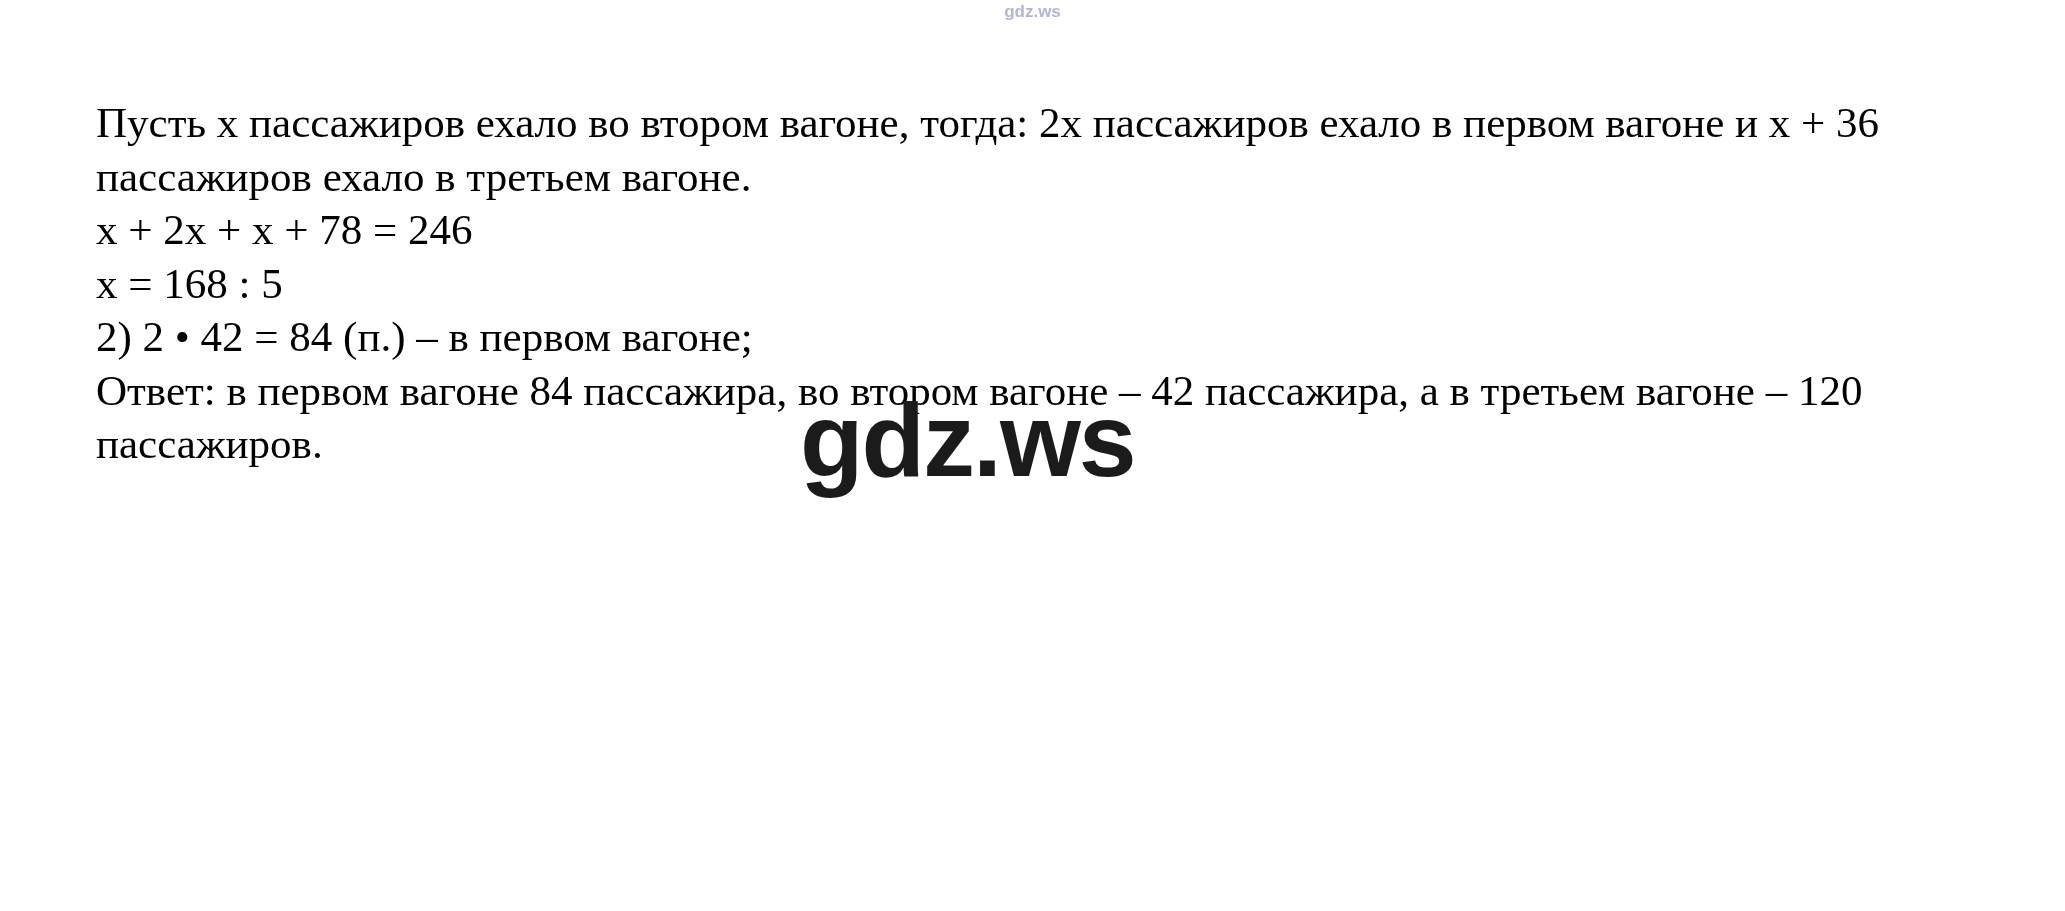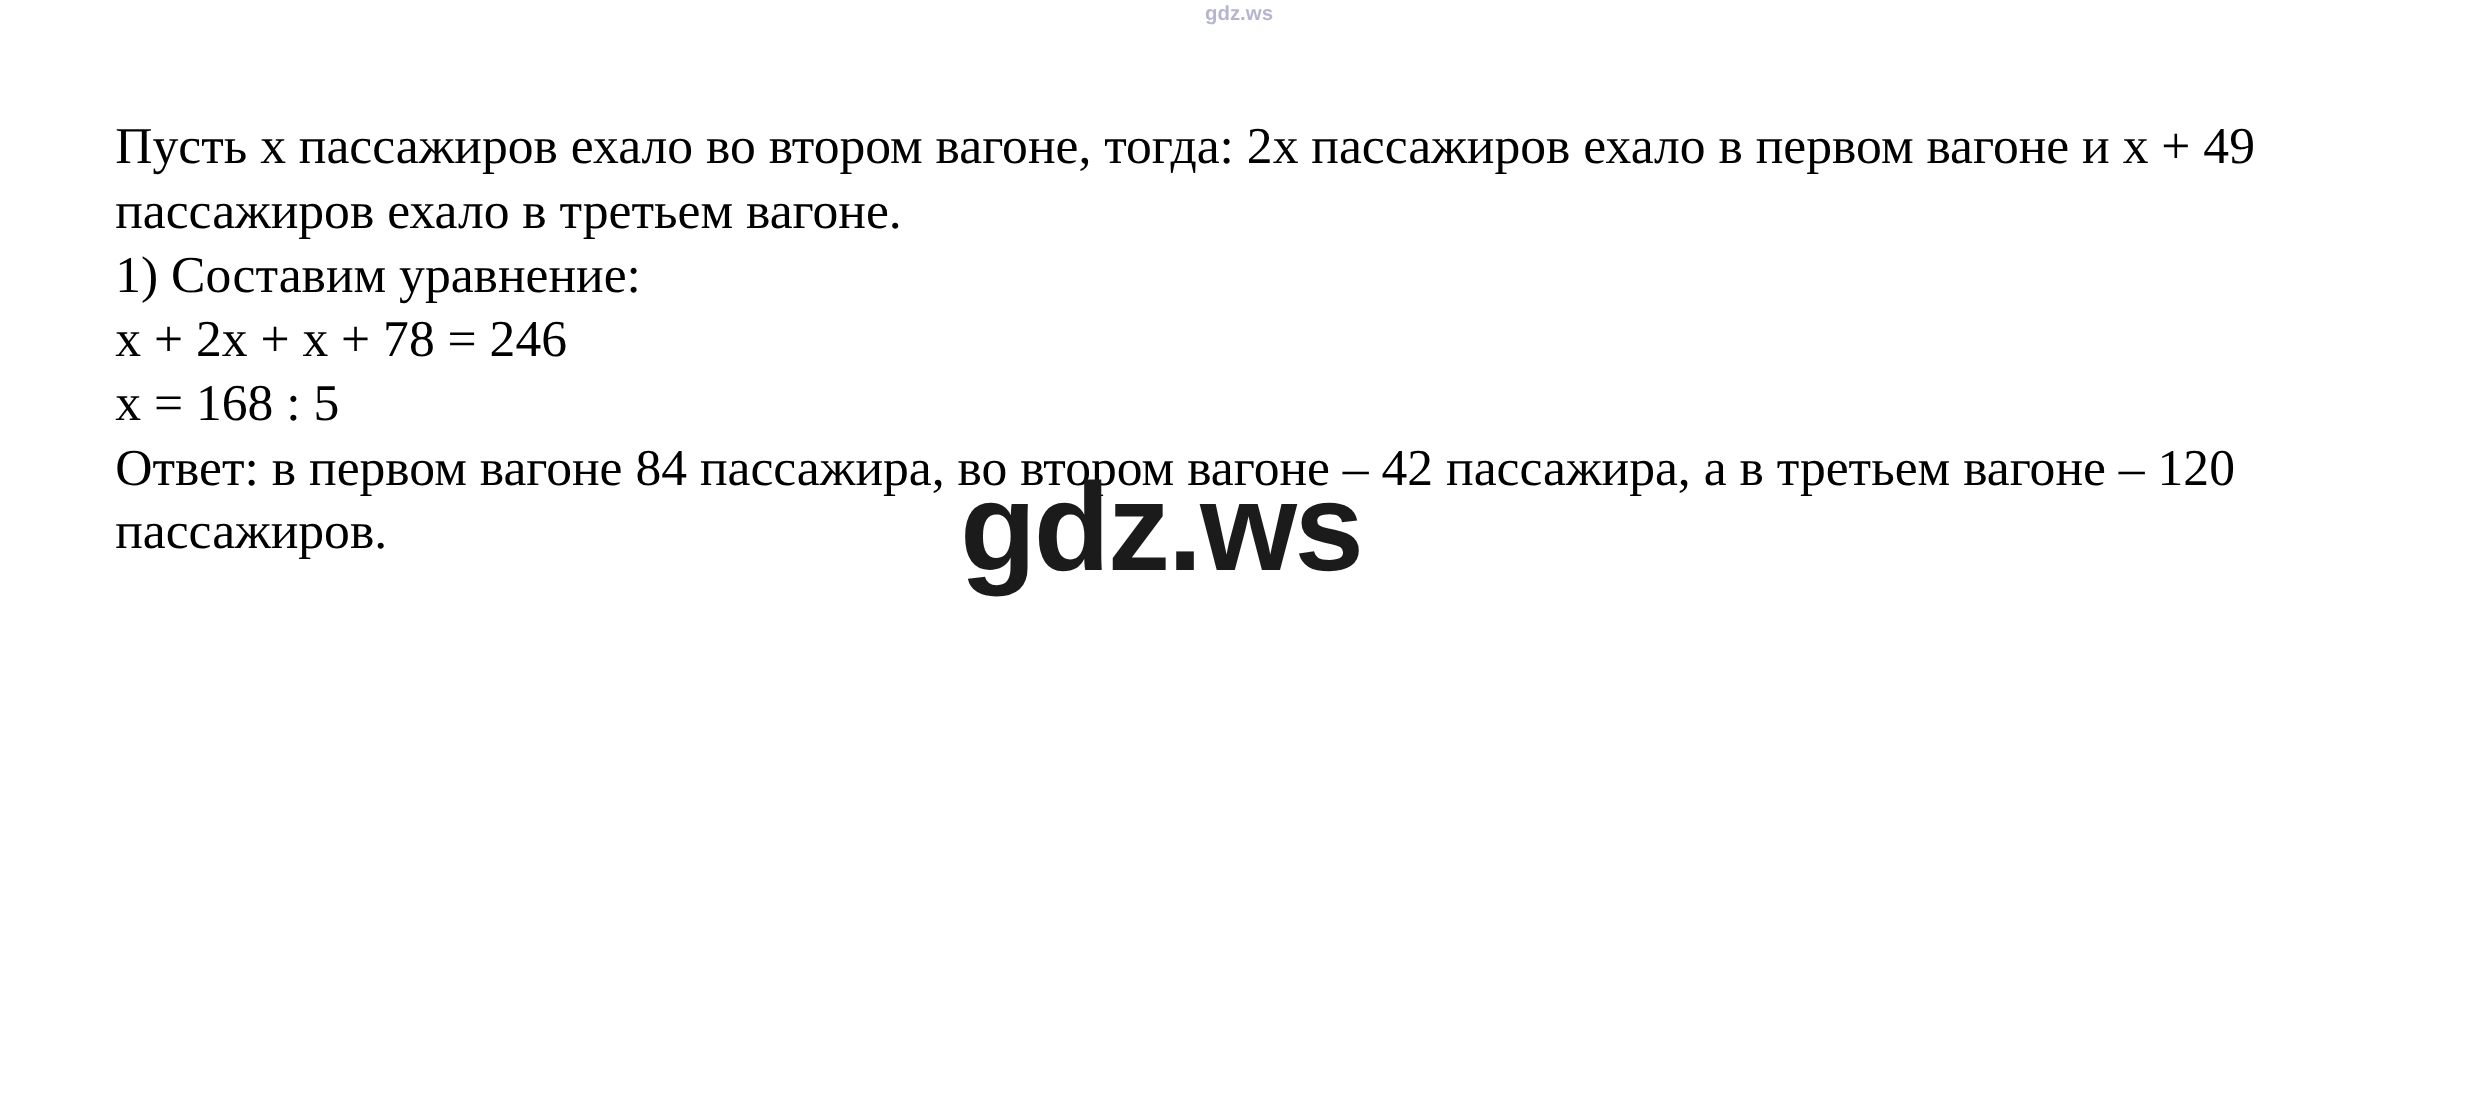--- a/index.html
+++ b/index.html
@@ -60,22 +60,22 @@
   }
 </style>
 </head>
 <body>
 
 <div class="page">
 
   <div class="top-watermark">gdz.ws</div>
 
   <div class="solution">
-    <p class="line para">Пусть х пассажиров ехало во втором вагоне, тогда: 2х пассажиров ехало в первом вагоне и х + 49 пассажиров ехало в третьем вагоне.</p>
-    <p class="line">1) Составим уравнение:</p>
+    <p class="line para">Пусть х пассажиров ехало во втором вагоне, тогда: 2х пассажиров ехало в первом вагоне и х + 36 пассажиров ехало в третьем вагоне.</p>
     <p class="line">х + 2х + х + 78 = 246</p>
     <p class="line">х = 168 : 5</p>
+    <p class="line">2) 2 • 42 = 84 (п.) – в первом вагоне;</p>
     <p class="line para">Ответ: в первом вагоне 84 пассажира, во втором вагоне – 42 пассажира, а в третьем вагоне – 120 пассажиров.</p>
   </div>
 
   <div class="center-watermark">gdz.ws</div>
 
 </div>
 
 </body></html>

